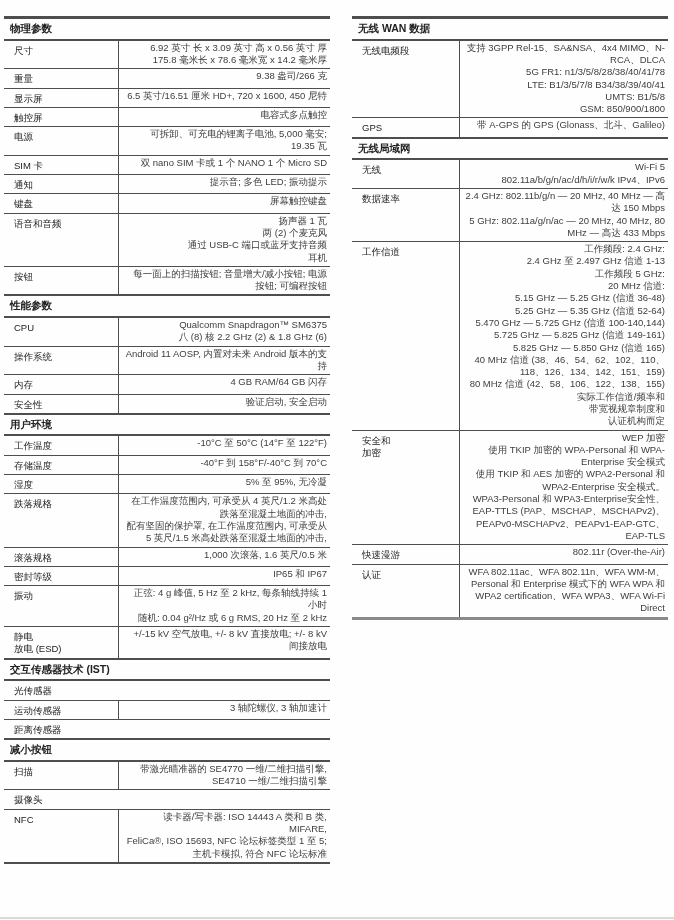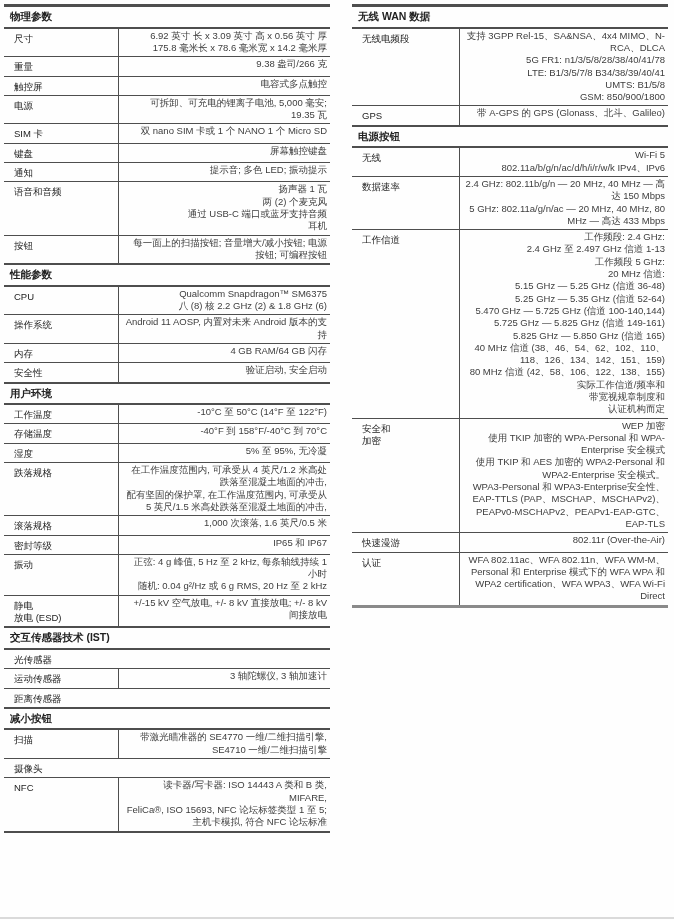--- a/index.html
+++ b/index.html
@@ -12,21 +12,21 @@
   }
   *{box-sizing:border-box;}
   html,body{margin:0;padding:0;}
   body{
     width:674px;height:920px;position:relative;overflow:hidden;
     background:var(--bg);
     font-family:"Liberation Sans","DejaVu Sans",sans-serif;
     color:var(--text);
   }
   .page{position:absolute;inset:0;}
-  .col{position:absolute;top:4px;}
+  .col{position:absolute;top:16px;}
   .col-left{left:4px;width:326px;}
   .col-right{left:352px;width:316px;}
   .section-title{
     margin:0;font-size:10.5px;font-weight:bold;color:var(--text-strong);
     border-top:2px solid var(--rule-dark);
     padding:3px 0 3px 6px;line-height:1.3;
   }
   .section:first-child .section-title{border-top-width:3px;}
   .rows{border-top:2px solid var(--rule-dark);}
   .row{display:flex;align-items:stretch;border-bottom:1px solid var(--rule-dark);}
@@ -61,38 +61,42 @@
           <div class="row">
             <div class="cell-label">尺寸</div>
             <div class="cell-value">6.92 英寸 长 x 3.09 英寸 高 x 0.56 英寸 厚
 175.8 毫米长 x 78.6 毫米宽 x 14.2 毫米厚</div>
           </div>
           <div class="row">
             <div class="cell-label">重量</div>
             <div class="cell-value">9.38 盎司/266 克</div>
           </div>
           <div class="row">
+            <div class="cell-label">显示屏</div>
+            <div class="cell-value">6.5 英寸/16.51 厘米 HD+, 720 x 1600, 450 尼特</div>
+          </div>
+          <div class="row">
             <div class="cell-label">触控屏</div>
             <div class="cell-value">电容式多点触控</div>
           </div>
           <div class="row">
             <div class="cell-label">电源</div>
             <div class="cell-value">可拆卸、可充电的锂离子电池, 5,000 毫安; 19.35 瓦</div>
           </div>
           <div class="row">
             <div class="cell-label">SIM 卡</div>
             <div class="cell-value">双 nano SIM 卡或 1 个 NANO 1 个 Micro SD</div>
           </div>
           <div class="row">
+            <div class="cell-label">通知</div>
+            <div class="cell-value">提示音; 多色 LED; 振动提示</div>
+          </div>
+          <div class="row">
             <div class="cell-label">键盘</div>
             <div class="cell-value">屏幕触控键盘</div>
-          </div>
-          <div class="row">
-            <div class="cell-label">通知</div>
-            <div class="cell-value">提示音; 多色 LED; 振动提示</div>
           </div>
           <div class="row">
             <div class="cell-label">语音和音频</div>
             <div class="cell-value">扬声器 1 瓦
 两 (2) 个麦克风
 通过 USB-C 端口或蓝牙支持音频
 耳机</div>
           </div>
           <div class="row">
             <div class="cell-label">按钮</div>
@@ -209,21 +213,21 @@
 UMTS: B1/5/8
 GSM: 850/900/1800</div>
           </div>
           <div class="row">
             <div class="cell-label">GPS</div>
             <div class="cell-value">带 A-GPS 的 GPS (Glonass、北斗、Galileo)</div>
           </div>
         </div>
       </section>
       <section class="section">
-        <h2 class="section-title">电源按钮</h2>
+        <h2 class="section-title">无线局域网</h2>
         <div class="rows">
           <div class="row">
             <div class="cell-label">无线</div>
             <div class="cell-value">Wi-Fi 5
 802.11a/b/g/n/ac/d/h/i/r/w/k IPv4、IPv6</div>
           </div>
           <div class="row">
             <div class="cell-label">数据速率</div>
             <div class="cell-value">2.4 GHz: 802.11b/g/n — 20 MHz, 40 MHz — 高达 150 Mbps
 5 GHz: 802.11a/g/n/ac — 20 MHz, 40 MHz, 80 MHz — 高达 433 Mbps</div>

